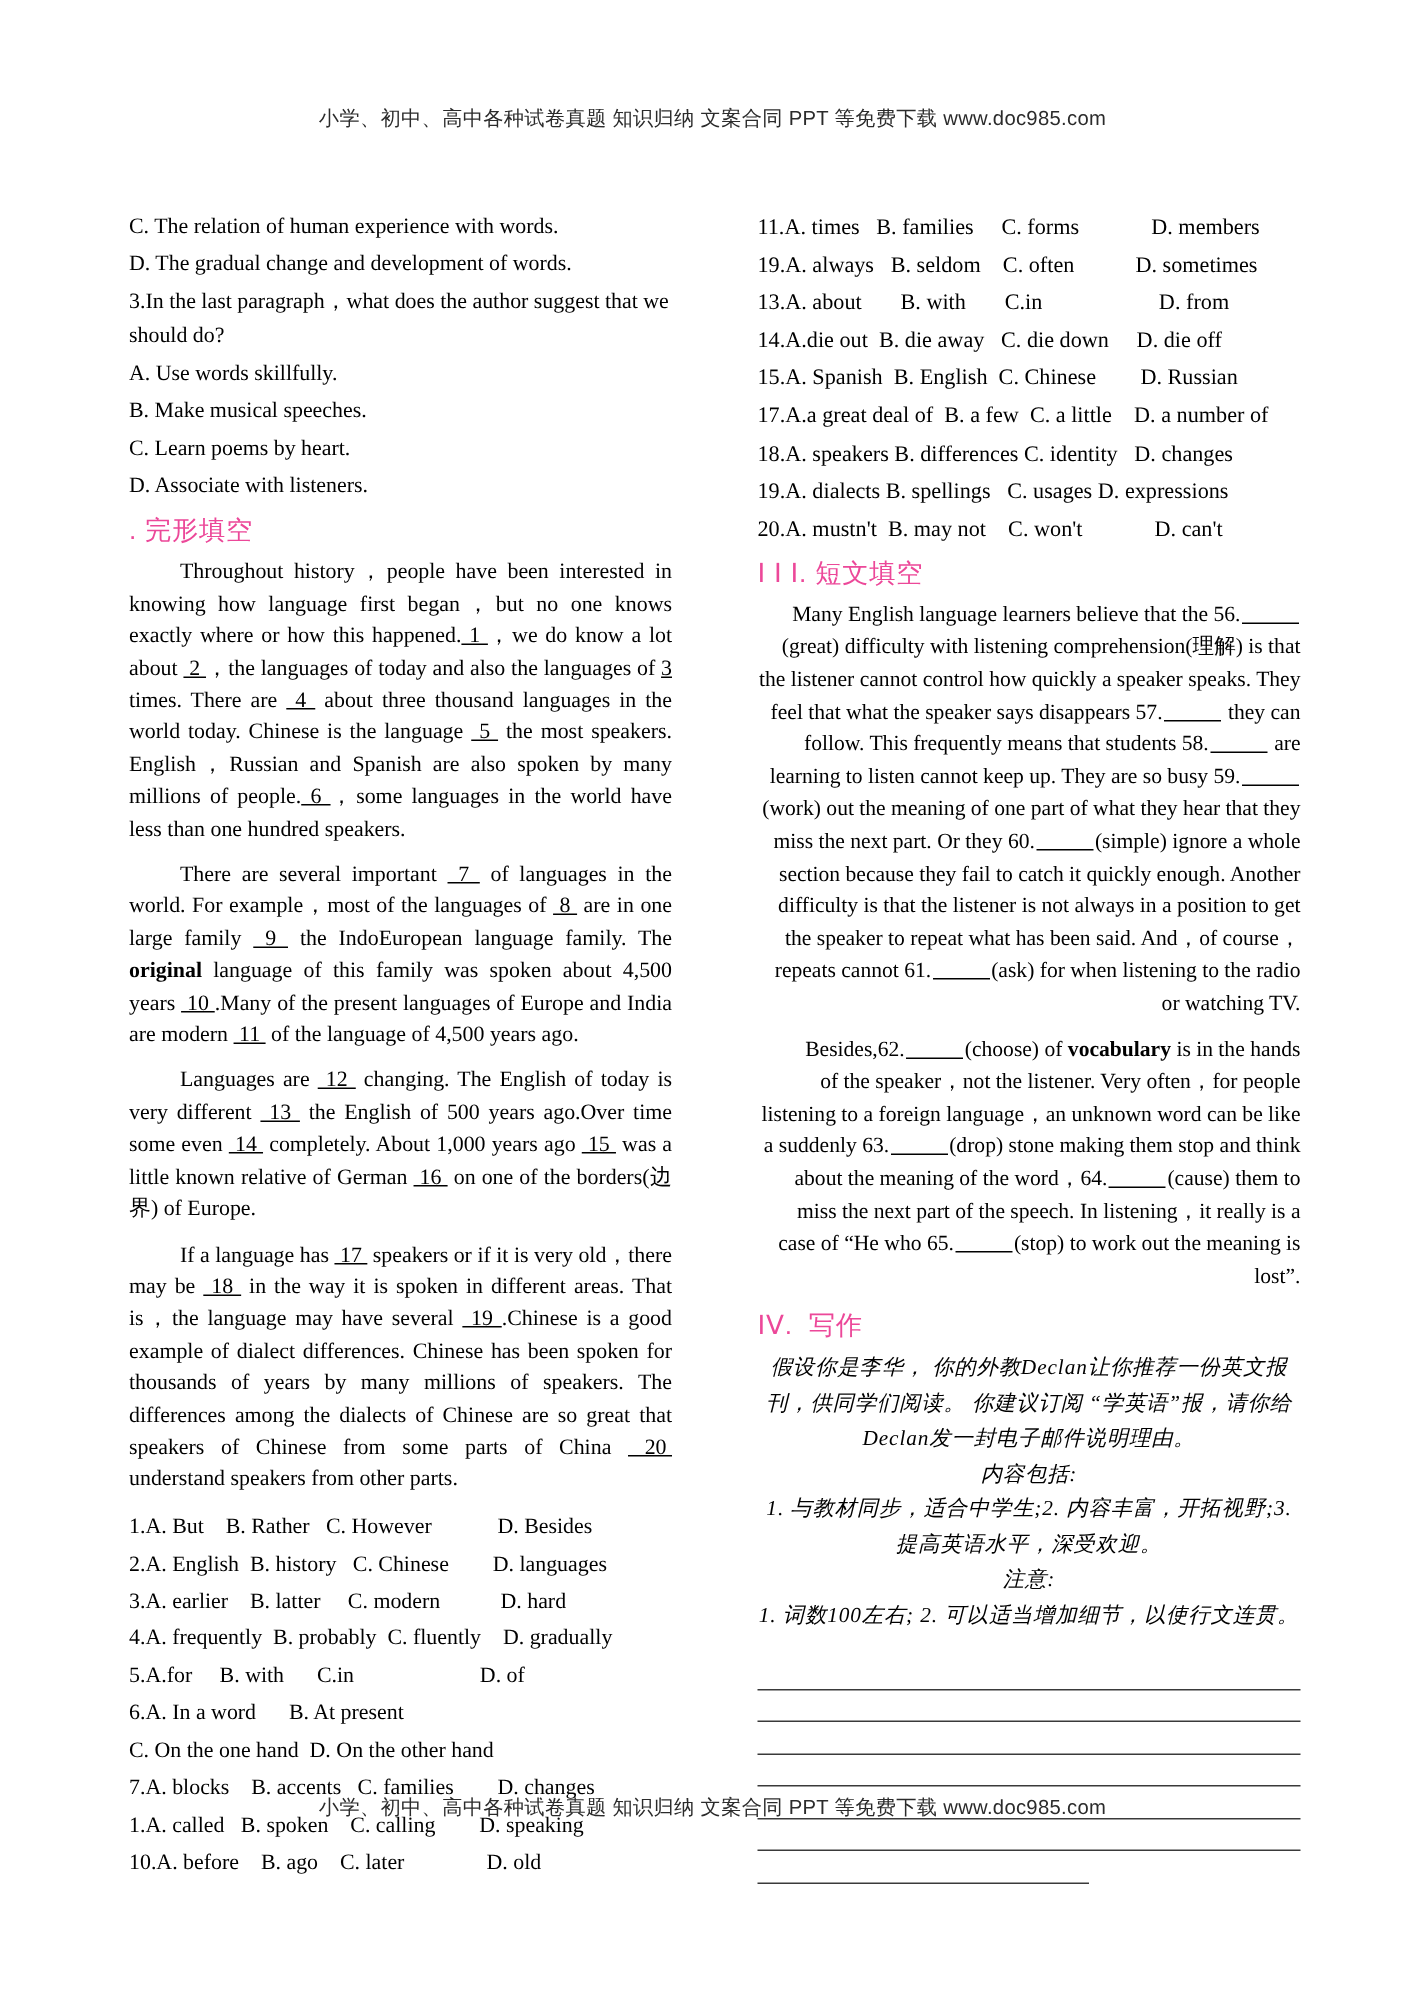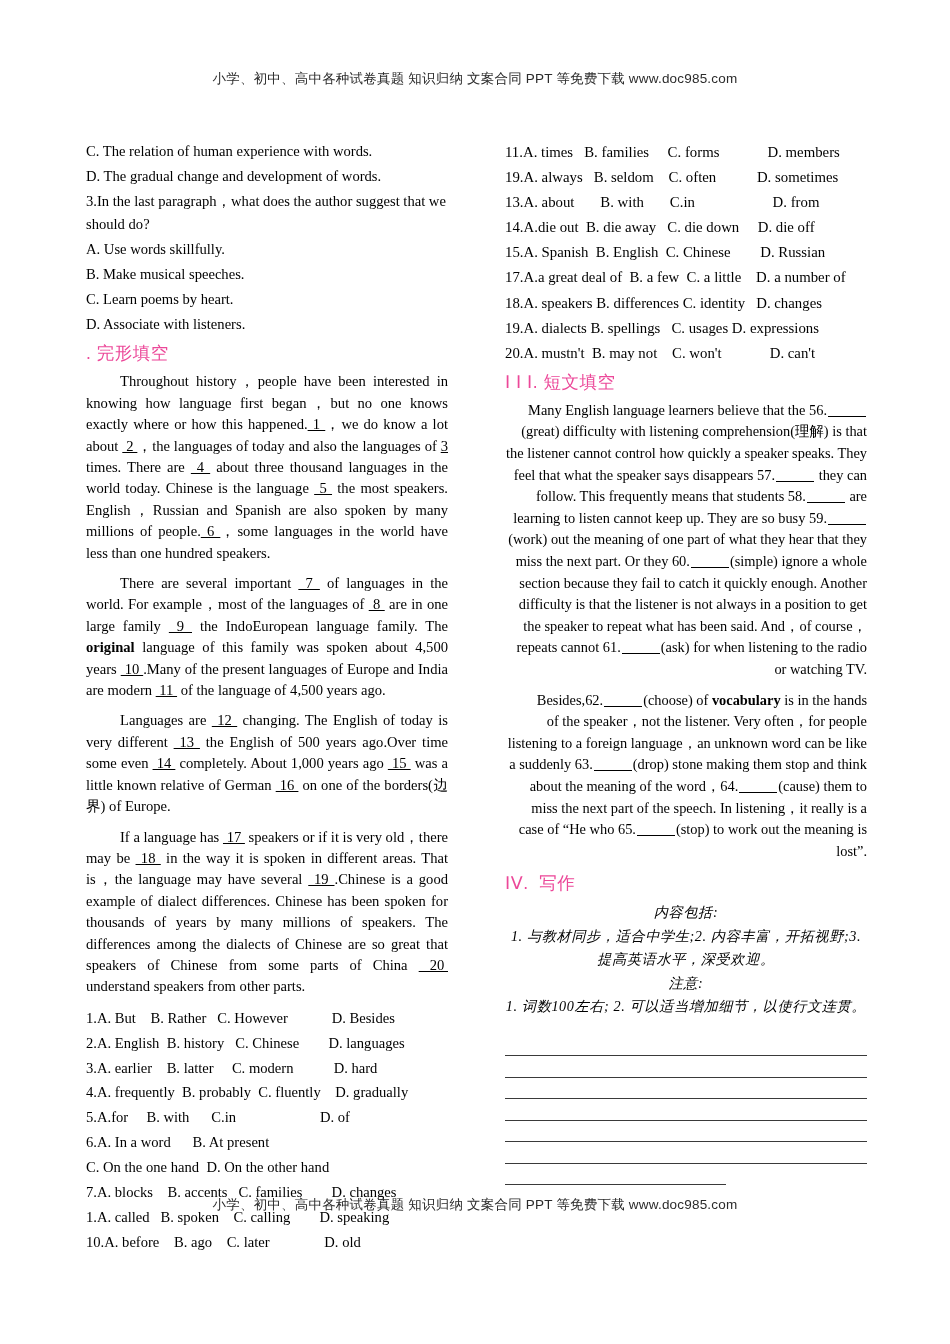--- a/index.html
+++ b/index.html
@@ -205,20 +205,21 @@
 
     <div>
       <p class="centered-para">&nbsp;&nbsp;&nbsp;&nbsp;&nbsp;&nbsp;Many English language learners believe that the 56.<span class="gap"></span>(great) difficulty with listening comprehension(理解) is that the listener cannot control how quickly a speaker speaks. They feel that what the speaker says disappears 57.<span class="gap"></span> they can follow. This frequently means that students 58.<span class="gap"></span> are learning to listen cannot keep up. They are so busy 59.<span class="gap"></span>(work) out the meaning of one part of what they hear that they miss the next part. Or they 60.<span class="gap"></span>(simple) ignore a whole section because they fail to catch it quickly enough. Another difficulty is that the listener is not always in a position to get the speaker to repeat what has been said. And，of course，repeats cannot 61.<span class="gap"></span>(ask) for when listening to the radio or watching TV.</p>
 
       <p class="centered-para">&nbsp;&nbsp;&nbsp;&nbsp;&nbsp;&nbsp;Besides,62.<span class="gap"></span>(choose) of <b>vocabulary</b> is in the hands of the speaker，not the listener. Very often，for people listening to a foreign language，an unknown word can be like a suddenly 63.<span class="gap"></span>(drop) stone making them stop and think about the meaning of the word，64.<span class="gap"></span>(cause) them to miss the next part of the speech. In listening，it really is a case of “He who 65.<span class="gap"></span>(stop) to work out the meaning is lost”.</p>
     </div>
 
     <div class="sec-head">ⅠⅤ.  写作</div>
 
     <div class="kai-block">
+      <p class="kai">假设你是李华， 你的外教Declan让你推荐一份英文报刊，供同学们阅读。 你建议订阅 “学英语”报，请你给Declan发一封电子邮件说明理由。</p>
       <p class="kai">内容包括:</p>
       <p class="kai">1. 与教材同步，适合中学生;2. 内容丰富，开拓视野;3. 提高英语水平，深受欢迎。</p>
       <p class="kai">注意:</p>
       <p class="kai">1. 词数100左右; 2. 可以适当增加细节，以使行文连贯。</p>
     </div>
 
     <div class="lines">
       <div class="ruleline"></div>
       <div class="ruleline"></div>
       <div class="ruleline"></div>

